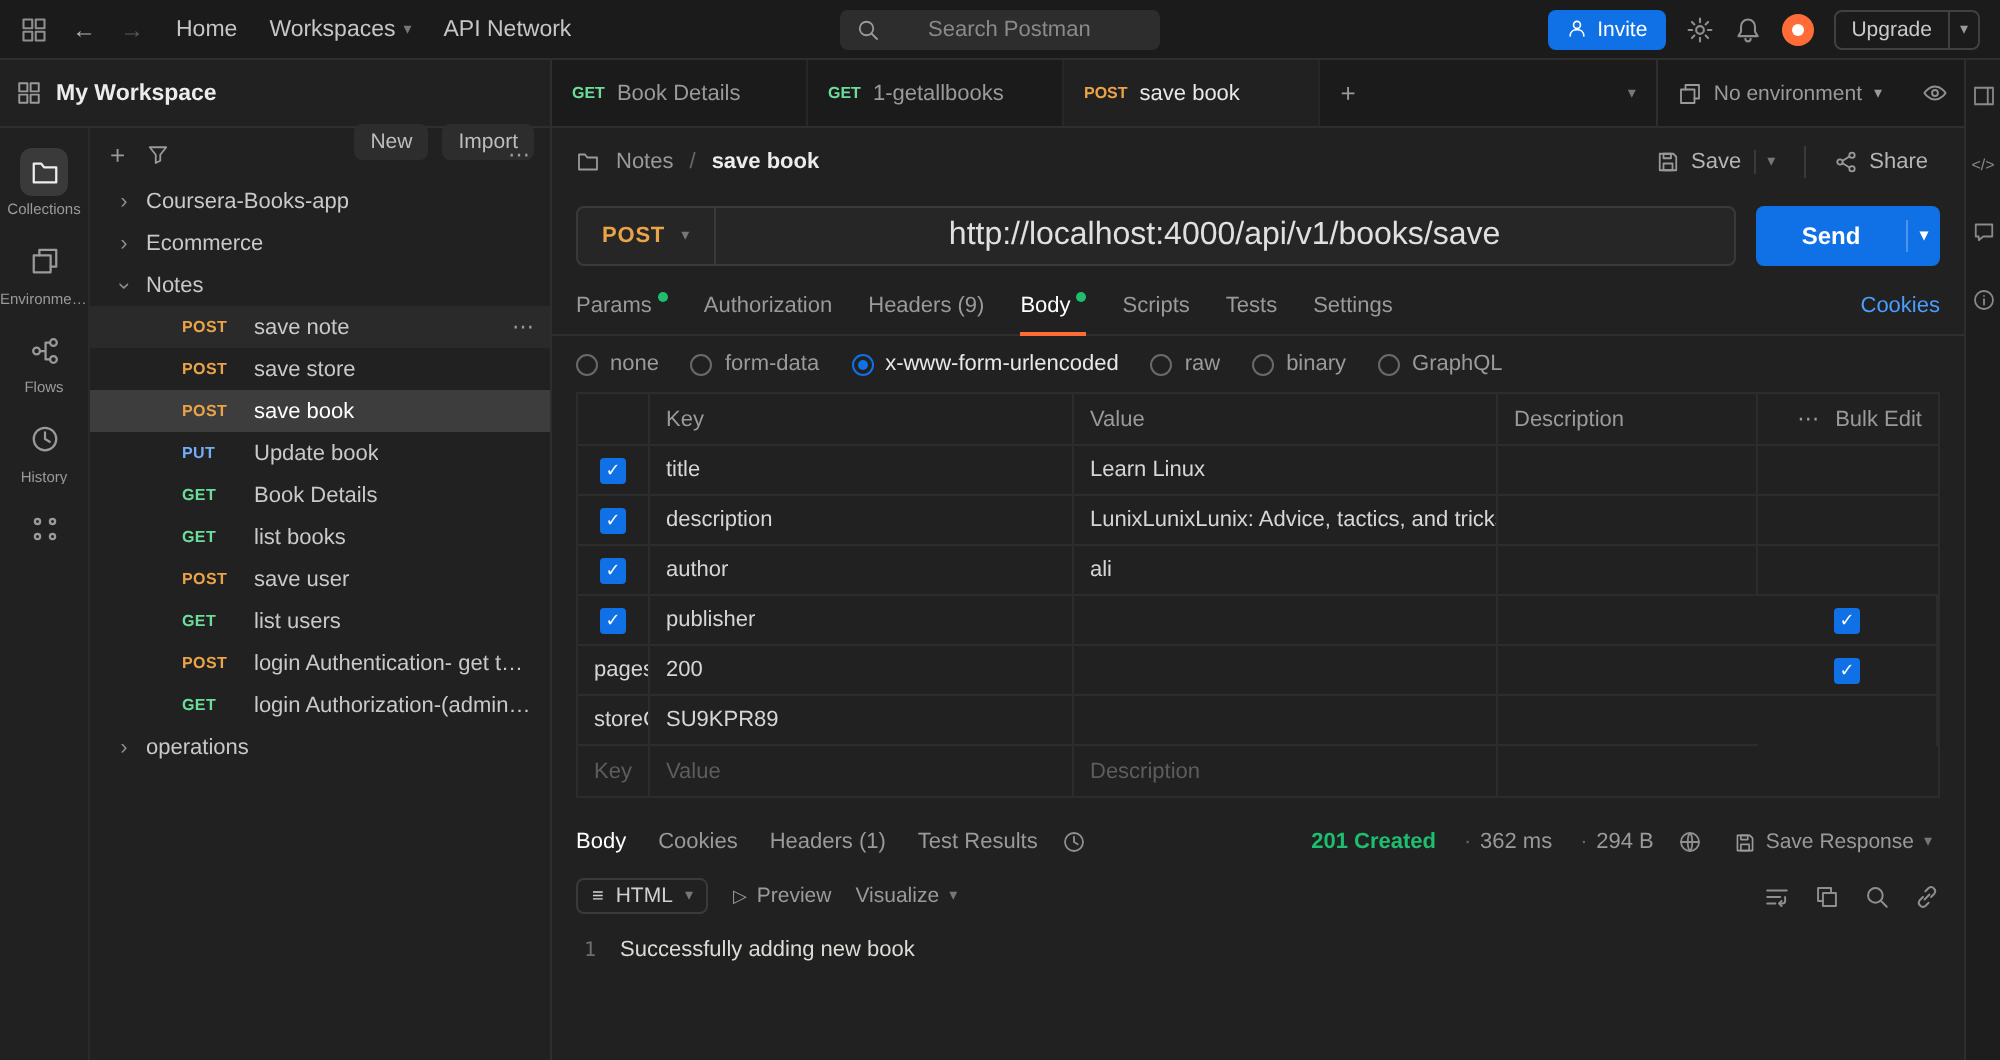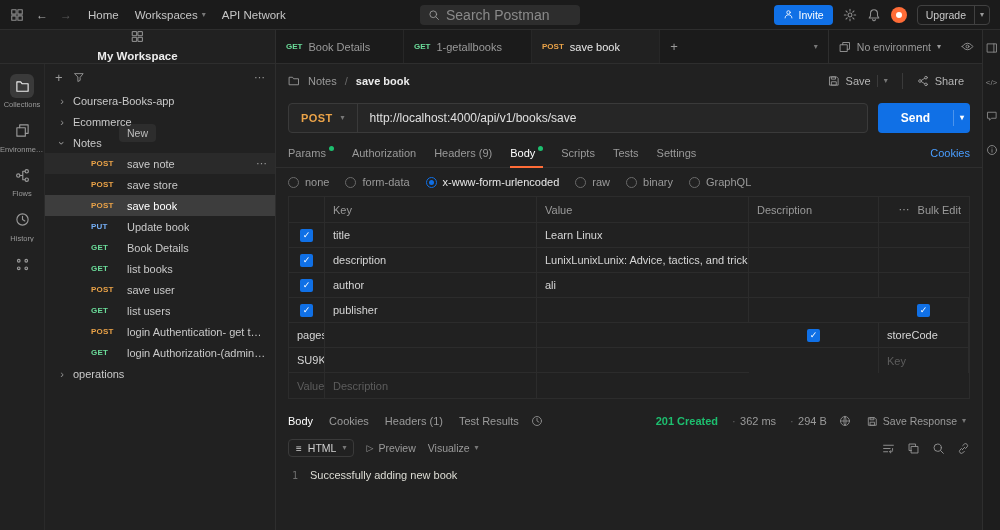--- a/index.html
+++ b/index.html
@@ -13,35 +13,35 @@
 .ell{white-space:nowrap;overflow:hidden;text-overflow:ellipsis;}
 
 .topbar{height:30px;min-height:30px;background:#1b1b1b;border-bottom:1px solid #2e2e2e;display:flex;align-items:center;padding:0 10px;}
 .tb-left{display:flex;align-items:center;gap:12px;flex:1;min-width:0;}
 .tb-arrow{color:#b0b0b0;font-size:12px;}
 .tb-arrow.dim{color:#5a5a5a;}
 .tb-nav{display:flex;align-items:center;gap:16px;margin-left:4px;}
 .nav-item{display:flex;align-items:center;gap:4px;color:#c6c6c6;font-size:11.5px;white-space:nowrap;}
 .tb-center{display:flex;justify-content:center;}
 .searchbox{width:160px;height:20px;background:#2d2d2d;border-radius:4px;display:flex;align-items:center;gap:6px;padding:0 8px;}
-.search-input{flex:1;background:transparent;border:none;outline:none;color:#cfcfcf;font-size:14px;min-width:0;}
+.search-input{flex:1;background:transparent;border:none;outline:none;color:#cfcfcf;font-size:11px;min-width:0;margin-left:18px;}
 .search-input::placeholder{color:#8a8a8a;}
 .tb-right{display:flex;align-items:center;gap:10px;flex:1;justify-content:flex-end;}
 .invite{display:flex;align-items:center;gap:5px;background:#1070e6;color:#fff;border:none;border-radius:4px;height:20px;padding:0 9px;font-size:10.5px;cursor:pointer;}
 .invite .icon{color:#fff;}
 .avatar{width:16px;height:16px;border-radius:50%;background:#ff6c37;position:relative;display:inline-block;}
 .avatar::after{content:"";position:absolute;left:5px;top:5px;width:6px;height:6px;border-radius:50%;background:#fff;}
 .upgrade{display:flex;align-items:center;height:20px;border:1px solid #414141;border-radius:4px;color:#c9c9c9;font-size:10.5px;}
 .upgrade>span:first-child{padding:0 8px;}
 .up-sep{width:1px;height:100%;background:#414141;}
 .upgrade .chev{padding:0 5px;}
 
 .main{flex:1;display:flex;min-height:0;}
 .left{width:276px;min-width:276px;border-right:1px solid #2e2e2e;display:flex;flex-direction:column;background:#212121;}
-.left-head{height:34px;min-height:34px;display:flex;align-items:center;gap:7px;padding:0 8px;border-bottom:1px solid #2e2e2e;flex-direction:column;}
+.left-head{height:34px;min-height:34px;display:flex;align-items:center;gap:7px;padding:0 8px;border-bottom:1px solid #2e2e2e;}
 .ws-title{font-size:11.5px;color:#ececec;font-weight:700;white-space:nowrap;}
 .mini-btn{background:#2d2d2d;border:none;border-radius:4px;color:#bdbdbd;font-size:10.5px;padding:3px 8px;cursor:pointer;margin-top:48px;}
 .left-body{flex:1;display:flex;min-height:0;}
 .rail{width:44px;min-width:44px;display:flex;flex-direction:column;align-items:center;padding-top:6px;gap:2px;}
 .rail-item{display:flex;flex-direction:column;align-items:center;gap:3px;padding:4px 0;width:100%;}
 .rail-iconbox{width:24px;height:24px;border-radius:6px;display:flex;align-items:center;justify-content:center;}
 .rail-item.active .rail-iconbox{background:#3a3a3a;}
 .rail-item.active .icon{color:#eee;}
 .rail-label{font-size:7.5px;color:#9a9a9a;text-align:center;line-height:1;width:100%;overflow:hidden;text-overflow:ellipsis;white-space:nowrap;}
 .treepanel{flex:1;display:flex;flex-direction:column;min-width:0;border-left:1px solid #2a2a2a;}
@@ -74,21 +74,21 @@
 .crumb-col{color:#9a9a9a;}
 .crumb-sep{color:#6a6a6a;}
 .crumb-req{color:#ececec;font-weight:700;}
 .ghost-btn{display:flex;align-items:center;gap:6px;color:#b5b5b5;font-size:11px;padding:3px 6px;border-radius:4px;white-space:nowrap;}
 .gb-sep{width:1px;height:12px;background:#3a3a3a;}
 .vdiv{width:1px;height:16px;background:#3a3a3a;}
 .urlrow{height:40px;min-height:40px;display:flex;align-items:center;gap:10px;padding:0 12px;}
 .urlbox{flex:1;height:30px;background:#262626;border:1px solid #3a3a3a;border-radius:4px;display:flex;align-items:center;min-width:0;}
 .method-sel{display:flex;align-items:center;gap:8px;padding:0 12px;border-right:1px solid #3a3a3a;height:100%;}
 .method-txt{font-size:11px;font-weight:700;letter-spacing:.4px;}
-.url-input{flex:1;background:transparent;border:none;outline:none;color:#e0e0e0;font-size:12px;padding:0 12px;min-width:0;}
+.url-input{flex:1;background:transparent;border:none;outline:none;color:#e0e0e0;font-size:16px;padding:0 12px;min-width:0;text-align:center;}
 .send{width:92px;min-width:92px;height:30px;background:#1070e6;border:none;border-radius:4px;color:#fff;font-size:12px;font-weight:700;display:flex;align-items:center;cursor:pointer;}
 .send>span:first-child{flex:1;text-align:center;}
 .send-sep{width:1px;height:16px;background:rgba(255,255,255,.25);}
 .send .chev{color:#fff;padding:0 6px;}
 .reqtabs{height:30px;min-height:30px;display:flex;align-items:center;padding:0 12px;border-bottom:1px solid #2e2e2e;}
 .reqtab-items{display:flex;align-items:center;gap:18px;height:100%;}
 .reqtab{height:100%;display:flex;align-items:center;color:#9a9a9a;font-size:11px;position:relative;gap:3px;white-space:nowrap;}
 .reqtab.active{color:#fff;}
 .reqtab.active::after{content:"";position:absolute;left:0;right:0;bottom:-1px;height:2px;background:#ff6c37;}
 .gdot{width:5px;height:5px;border-radius:50%;background:#1dbf6f;margin-top:-9px;}
@@ -540,20 +540,21 @@
             <div class="kv-cell cbcell">
               <span class="cb">✓</span>
             </div>
             <div class="kv-cell">publisher</div>
             <div class="kv-cell"></div>
             <div class="kv-cell last"></div>
             <div class="kv-cell cbcell">
               <span class="cb">✓</span>
             </div>
             <div class="kv-cell">pages</div>
+            <div class="kv-cell">200</div>
             <div class="kv-cell"></div>
             <div class="kv-cell last"></div>
             <div class="kv-cell cbcell">
               <span class="cb">✓</span>
             </div>
             <div class="kv-cell">storeCode</div>
             <div class="kv-cell">SU9KPR89</div>
             <div class="kv-cell"></div>
             <div class="kv-cell last"></div>
             <div class="kv-cell cbcell kv-row-last"></div>

